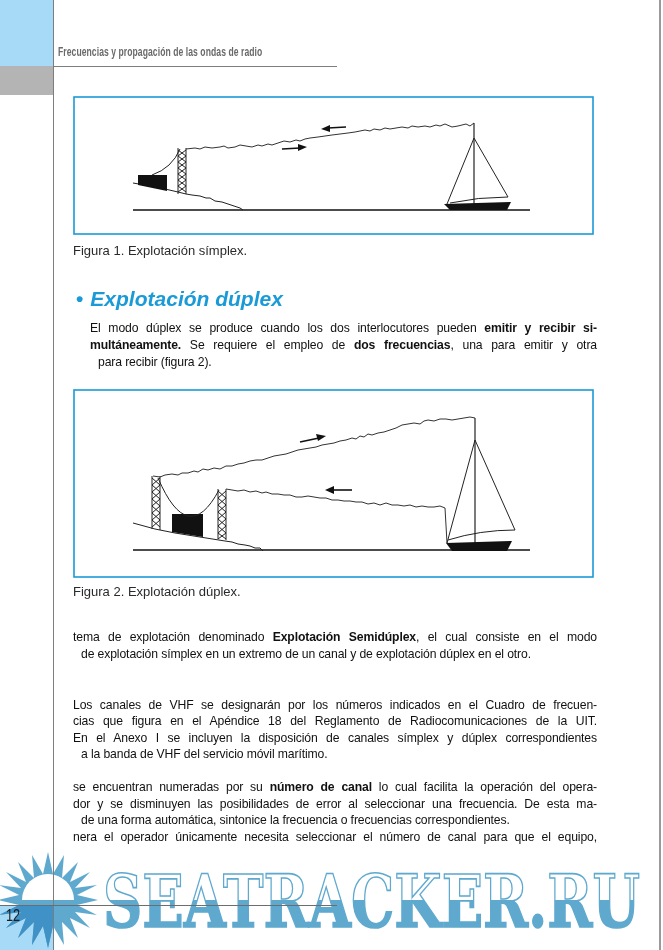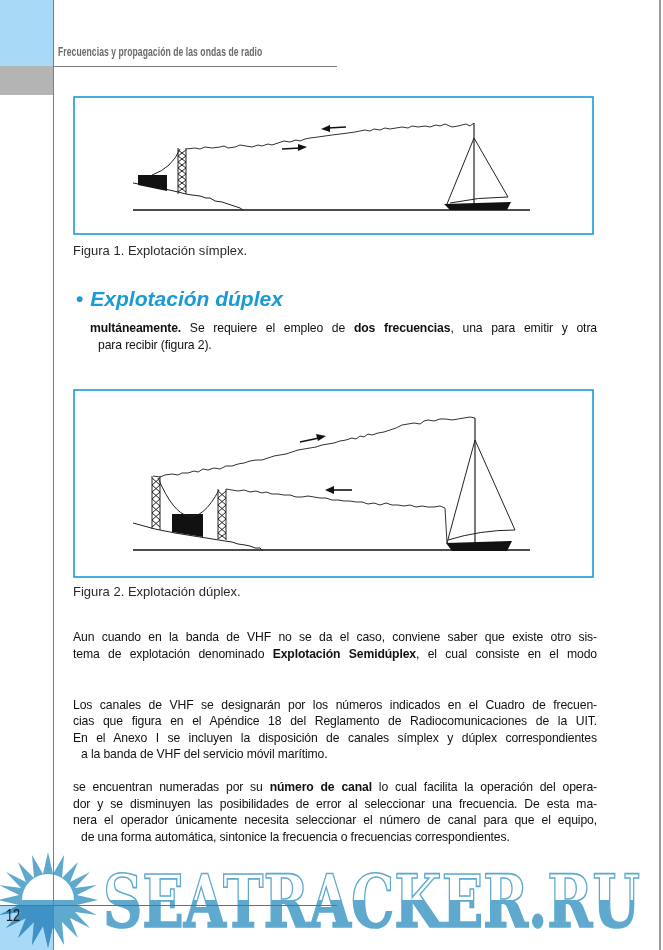--- a/index.html
+++ b/index.html
@@ -70,20 +70,21 @@
     </g>
   </svg>
 </div>
 <div class="abs caption" style="top:243px;">Figura 1.  Explotación símplex.</div>
 
 <div class="abs heading">
   <span class="bullet">•</span><span>Explotación dúplex</span>
 </div>
 
 <div class="abs para" style="left:90px;top:320px;width:507px;line-height:17px;">
+    <div class="line"><span>El modo dúplex se produce cuando los dos interlocutores pueden </span><b>emitir y recibir si-</b></div>
     <div class="line"><b>multáneamente.</b><span> Se requiere el empleo de </span><b>dos frecuencias</b><span>, una para emitir y otra</span></div>
     <div class="line last"><span>para recibir (figura 2).</span></div>
   </div>
 
 <div class="abs figure" style="top:389px;height:189px;">
   <svg width="521" height="189" viewBox="73 389 521 189">
     <rect x="74" y="390" width="519" height="187" fill="none" stroke="#1a9ad6" stroke-width="1.6"></rect>
     <line x1="133" y1="550" x2="530" y2="550" stroke="#111" stroke-width="1.3"></line>
     <polyline fill="none" stroke="#222" stroke-width="1" points="133,523 155,529 175,533 200,537 225,541 232,542 238,544 245,545 250,546 255,548 260,548 263,551"></polyline>
     <polygon points="172,514 203,514 203,537 172,532" fill="#111"></polygon>
@@ -115,34 +116,34 @@
       <line x1="475" y1="440" x2="447" y2="543" stroke="#222" stroke-width="1"></line>
       <line x1="475" y1="440" x2="515" y2="530" stroke="#222" stroke-width="1"></line>
       <path d="M448,540 Q480,530 515,530" fill="none" stroke="#222" stroke-width="1"></path>
       <polygon points="446,543 512,541 507,551 452,551" fill="#111"></polygon>
     </g>
   </svg>
 </div>
 <div class="abs caption" style="top:584px;">Figura 2.  Explotación dúplex.</div>
 
 <div class="abs para" style="left:73px;top:629px;width:524px;line-height:16.8px;">
-    <div class="line"><span>Aun cuando en la banda de VHF no se da el caso, conviene saber que existe otro sis-</span></div>
     <div class="line"><span>tema de explotación denominado </span><b>Explotación Semidúplex</b><span>, el cual consiste en el modo</span></div>
+    <div class="line last"><span>de explotación símplex en un extremo de un canal y de explotación dúplex en el otro.</span></div>
   </div>
 <div class="abs para" style="left:73px;top:697px;width:524px;line-height:16.3px;">
     <div class="line"><span>Los canales de VHF se designarán por los números indicados en el Cuadro de frecuen-</span></div>
     <div class="line"><span>cias que figura en el Apéndice 18 del Reglamento de Radiocomunicaciones de la UIT.</span></div>
     <div class="line"><span>En el Anexo I se incluyen la disposición de canales símplex y dúplex correspondientes</span></div>
     <div class="line last"><span>a la banda de VHF del servicio móvil marítimo.</span></div>
   </div>
 <div class="abs para" style="left:73px;top:779px;width:524px;line-height:16.5px;">
     <div class="line"><span>se encuentran numeradas por su </span><b>número de canal</b><span> lo cual facilita la operación del opera-</span></div>
     <div class="line"><span>dor y se disminuyen las posibilidades de error al seleccionar una frecuencia. De esta ma-</span></div>
+    <div class="line last"><span>de una forma automática, sintonice la frecuencia o frecuencias correspondientes.</span></div>
     <div class="line"><span>nera el operador únicamente necesita seleccionar el número de canal para que el equipo,</span></div>
-    <div class="line last"><span>de una forma automática, sintonice la frecuencia o frecuencias correspondientes.</span></div>
   </div>
 
 <svg class="abs sun" width="100" height="100" viewBox="0 0 100 100">
   <defs>
     <clipPath id="lowerLeft">
         <rect x="0" y="55" width="53" height="45"></rect>
       </clipPath>
   </defs>
   <polygon id="sunStar" fill="#5fa9cf" points="
     48,2 53,24 64,5 62,28 78,12 70,32 90,22 75,38 97,35 77,45 98,50 77,55 97,65 75,62 90,78 70,68 78,88 62,72 64,95 53,76 48,98 43,76 32,95 34,72 18,88 26,68 6,78 21,62 -1,65 19,55 -2,50 19,45 -1,35 21,38 6,22 26,32 18,12 34,28 32,5 43,24"></polygon>

